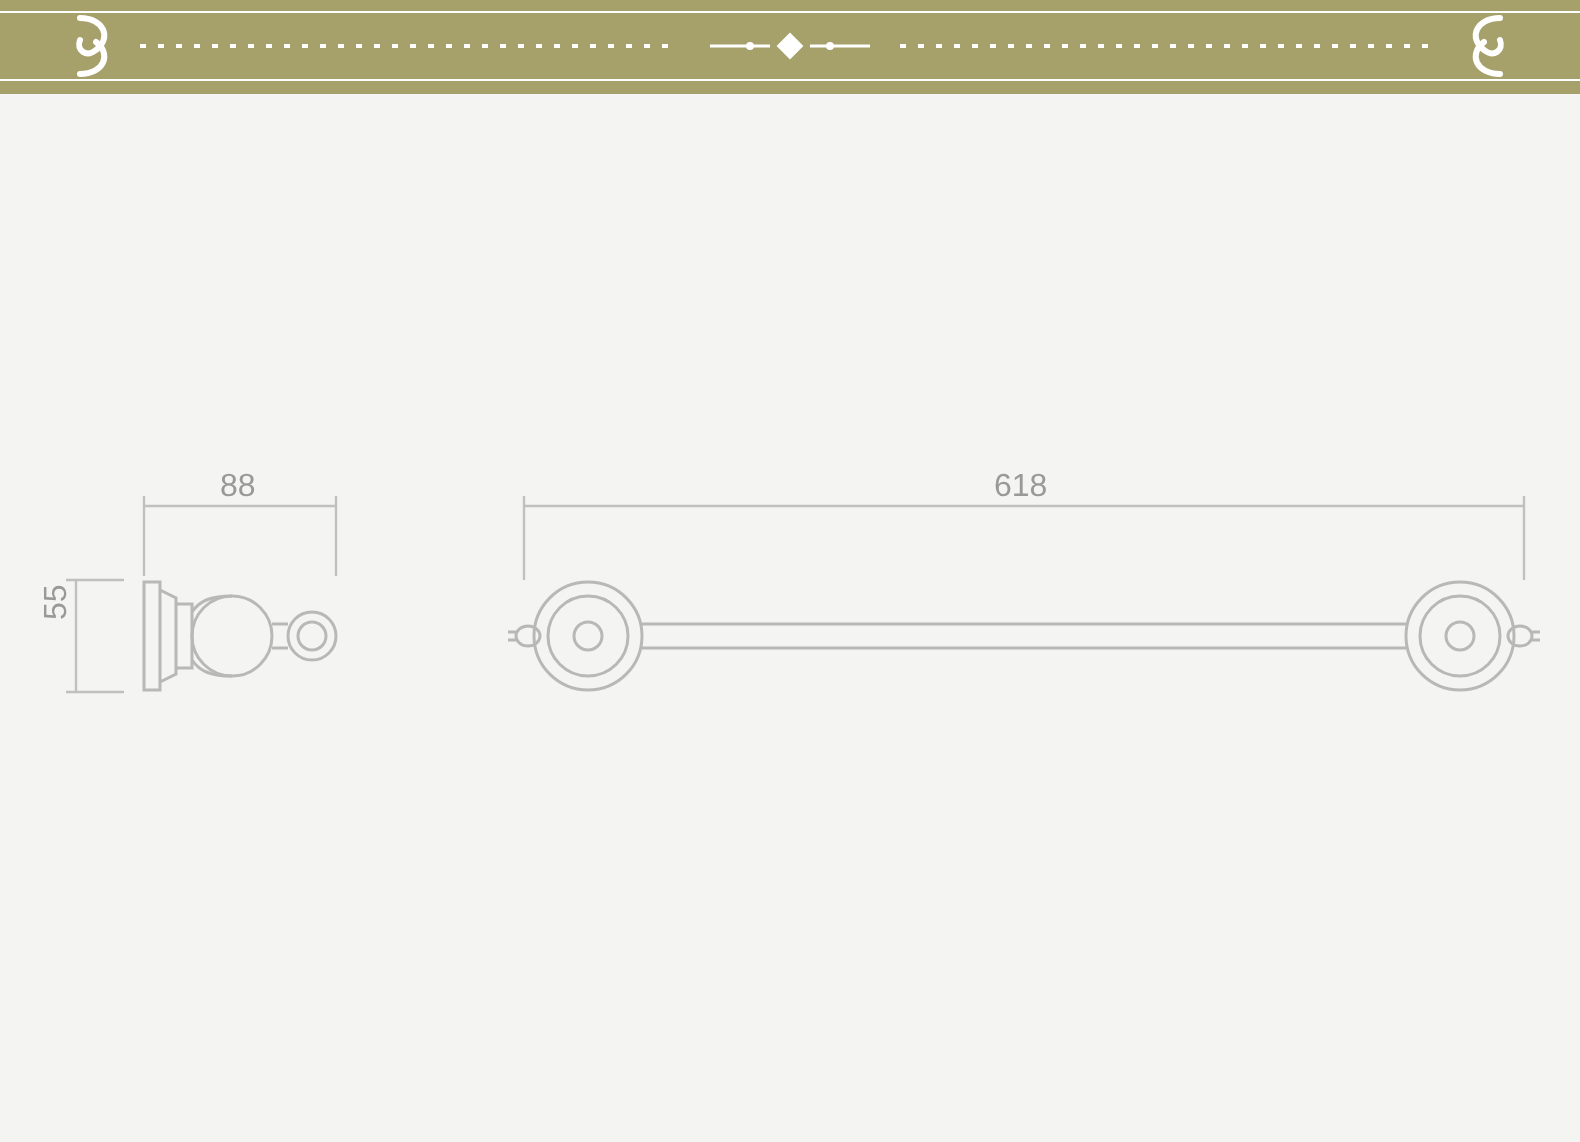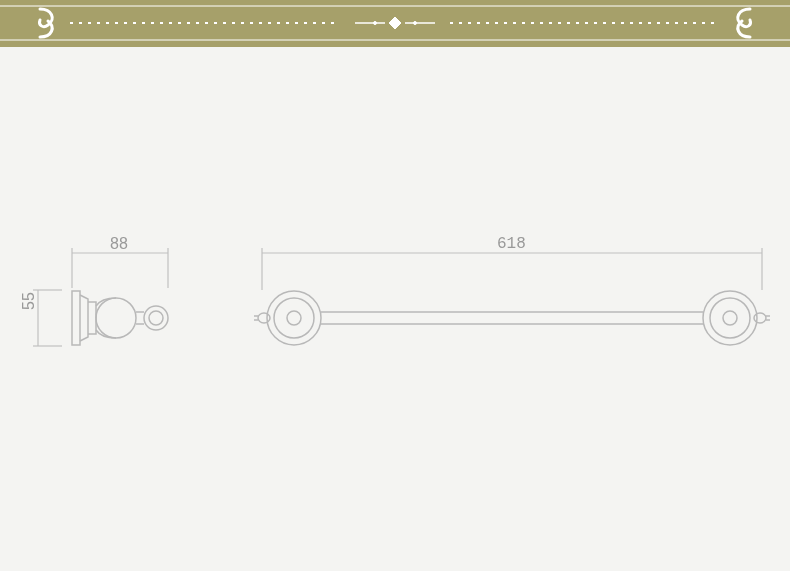--- a/index.html
+++ b/index.html
@@ -68,21 +68,21 @@
 
   <line x1="0" y1="40" x2="790" y2="40" stroke="#fff" stroke-width="1"></line>
 </svg>
 </div>
 
 <div class="drawing-area">
 
   
   <span class="dim-label" style="left:110px; top:185px;">88</span>
   <span class="dim-label" style="left:20px; top:260px; transform: rotate(-90deg); transform-origin: left top;">55</span>
-  <span class="dim-label" style="left:497px; top:185px;font-family:Liberation Mono, monospace;">618</span>
+  <span class="dim-label" style="left:497px; top:185px;">618</span>
 
   <svg width="790" height="524" viewBox="0 0 790 524">
     <g stroke="#b8b8b8" fill="none" stroke-width="1.2">
 
       <g stroke="#c0c0c0">
         <line x1="72" y1="203" x2="168" y2="203"></line>
         <line x1="72" y1="198" x2="72" y2="238"></line>
         <line x1="168" y1="198" x2="168" y2="238"></line>
       </g>
 

